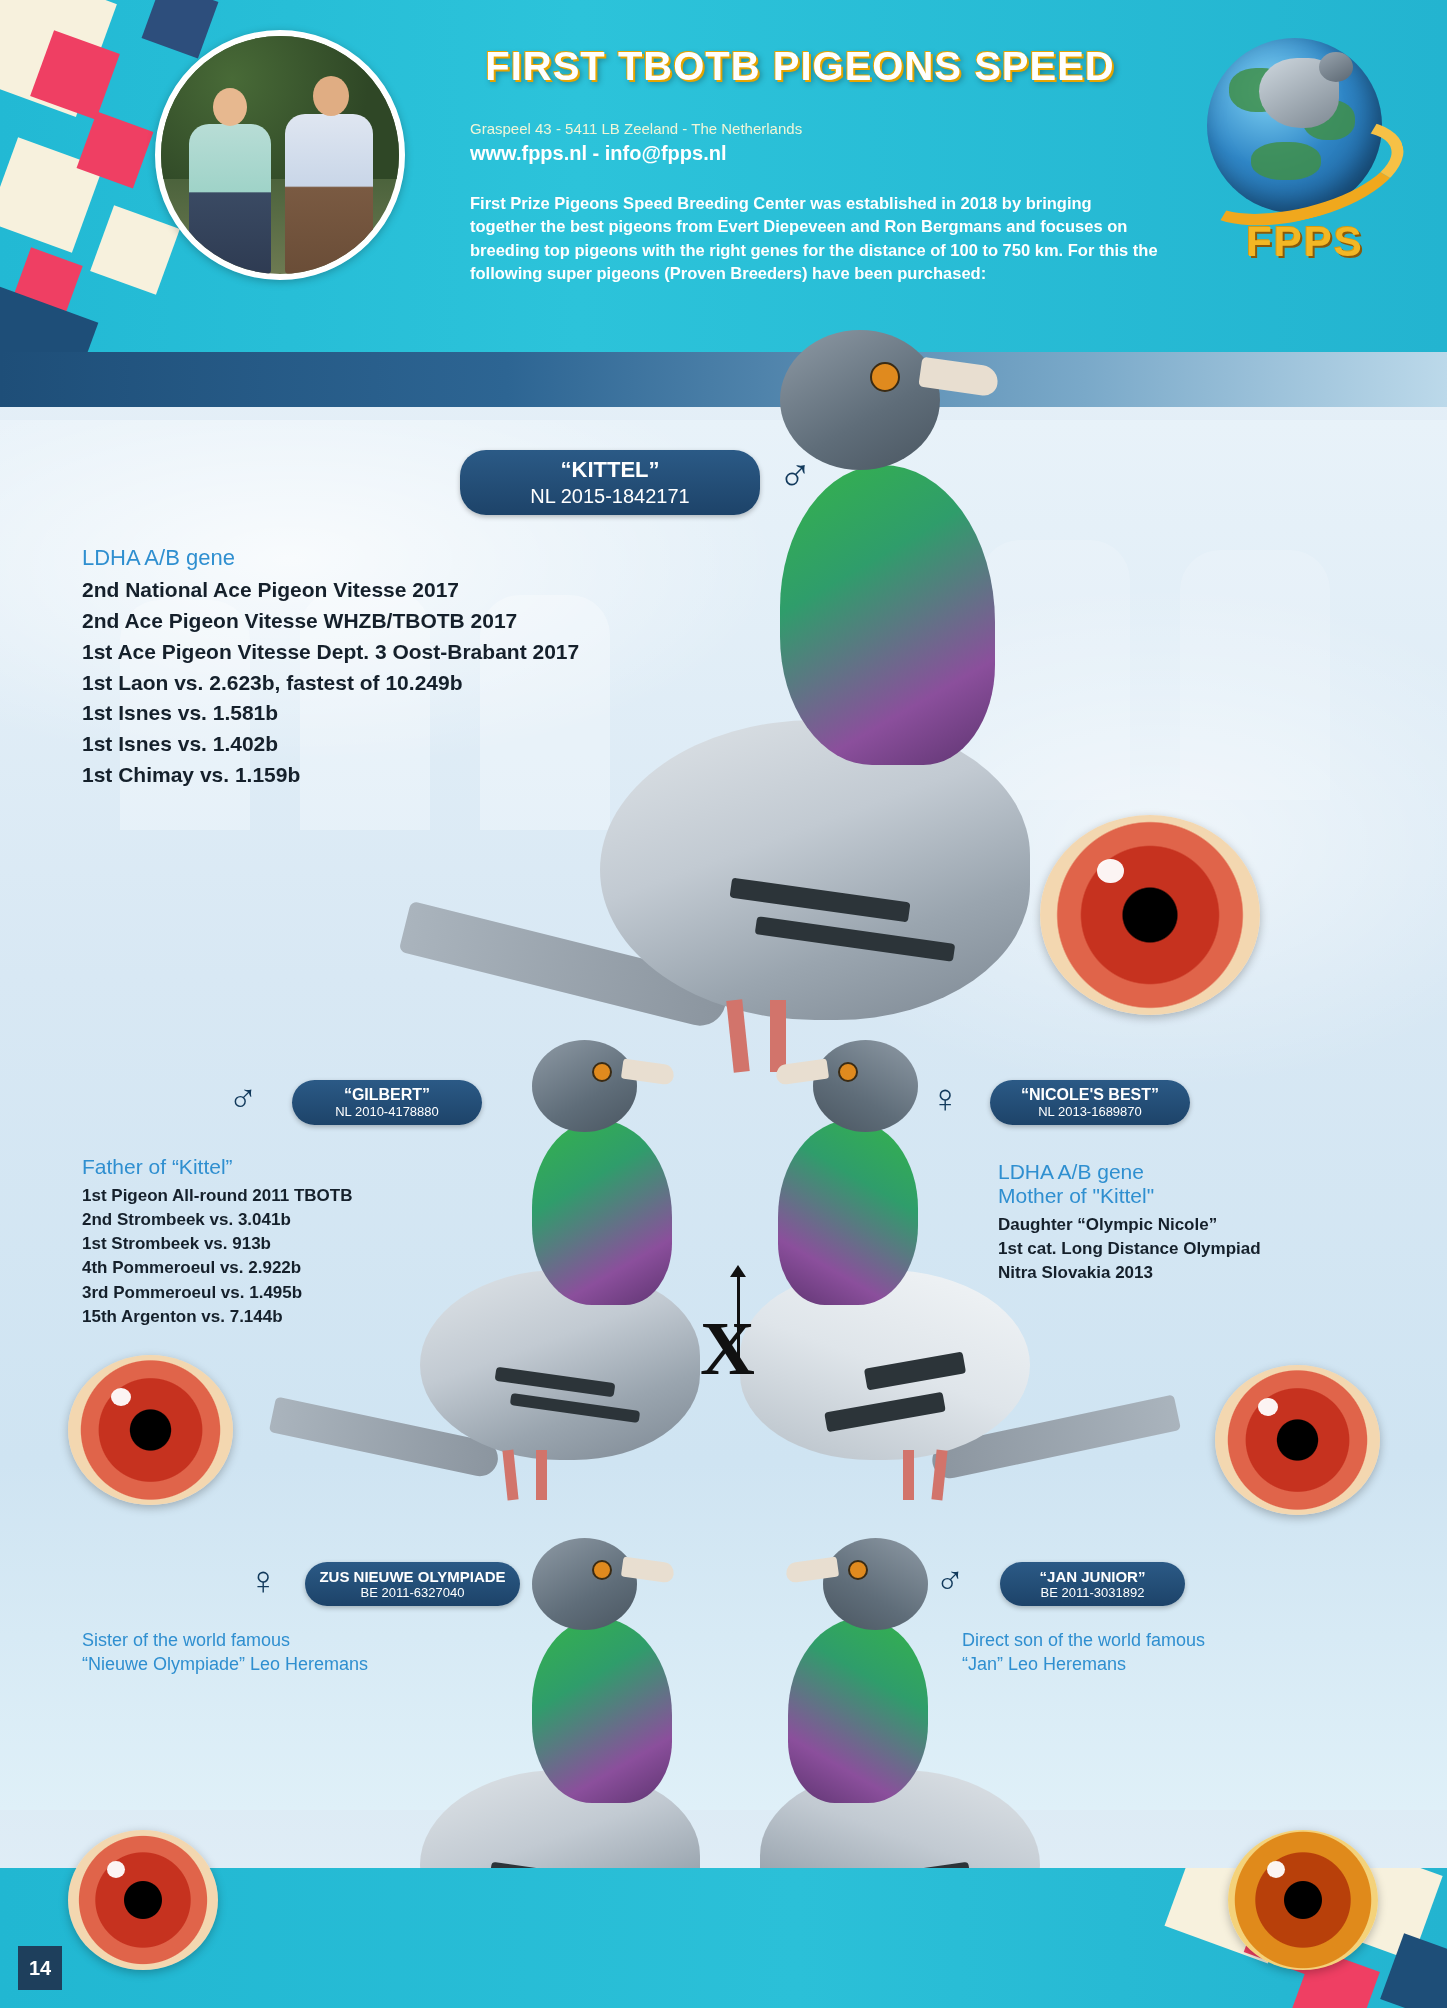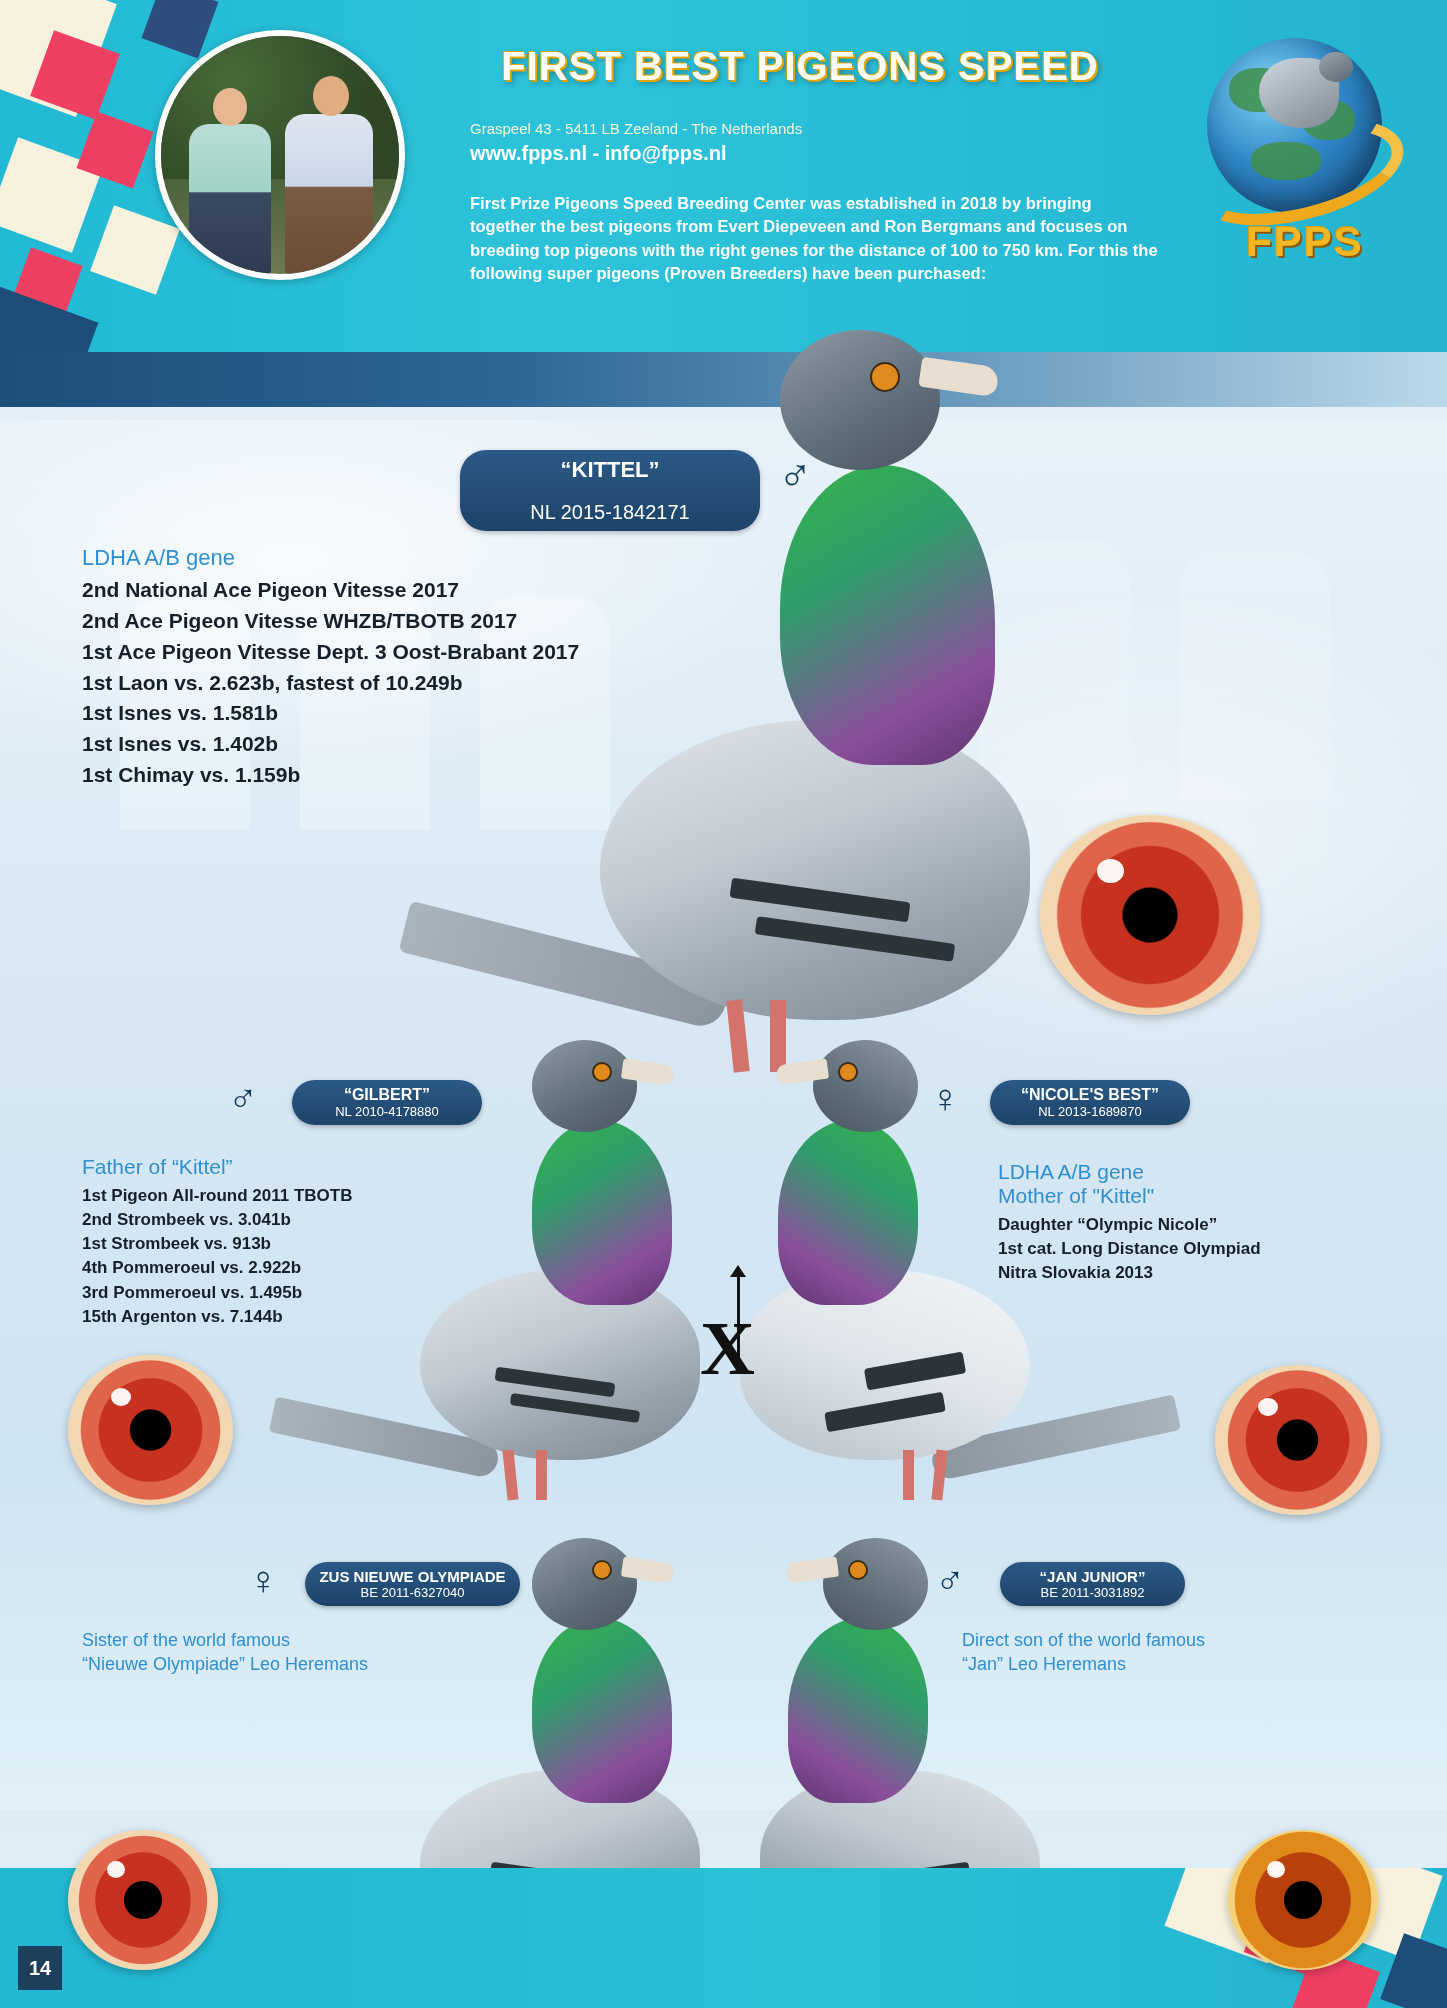--- a/index.html
+++ b/index.html
@@ -184,21 +184,21 @@
     </div>
 
     <div class="photo-circle">
       <div class="pc-tree"></div>
       <div class="pc-man1"></div>
       <div class="pc-man2"></div>
       <div class="pc-head1"></div>
       <div class="pc-head2"></div>
     </div>
 
-    <div class="title">FIRST BEST PIGEONS SPEED</div>
+    <div class="title">FIRST TBOTB PIGEONS SPEED</div>
     <div class="addr">Graspeel 43 - 5411 LB Zeeland - The Netherlands</div>
     <div class="web">www.fpps.nl - info@fpps.nl</div>
     <div class="intro">First Prize Pigeons Speed Breeding Center was established in 2018 by bringing together the best pigeons from Evert Diepeveen and Ron Bergmans and focuses on breeding top pigeons with the right genes for the distance of 100 to 750 km. For this the following super pigeons (Proven Breeders) have been purchased:</div>
 
     <div class="globe">
       <div class="globe-ball">
         <div class="globe-land" style="left:22px; top:30px; width:60px; height:44px;"></div>
         <div class="globe-land" style="left:96px; top:62px; width:52px; height:40px;"></div>
         <div class="globe-land" style="left:44px; top:104px; width:70px; height:38px;"></div>
       </div>
@@ -207,21 +207,21 @@
                   background: linear-gradient(150deg,#cfd8df,#7d8892); border-radius:50% 40% 45% 55%;"></div>
       <div style="position:absolute; left:122px; top:24px; width:34px; height:30px; border-radius:50%;
                   background: linear-gradient(150deg,#9aa5af,#5b6772);"></div>
     </div>
     <div class="fpps">FPPS</div>
   </div>
   <div class="hdr-band"></div>
 
   <div class="badge" style="left:460px; top:450px; width:300px;">
     <div class="b-name" style="font-size:22px;">“KITTEL”</div>
-    <div class="b-ring" style="font-size:20px; margin-top:18px;">NL 2015-1842171</div>
+    <div class="b-ring" style="font-size:20px; margin-top:2px;">NL 2015-1842171</div>
   </div>
   <div class="sym" style="left:778px; top:452px;">♂</div>
 
   <div style="position:absolute; left:82px; top:545px; width:660px;">
     <div class="blue-head" style="font-size:22px; margin-bottom:4px;">LDHA A/B gene</div>
     <div class="txt-blk" style="font-size:21px; line-height:1.47; font-weight:600;">
       <div>2nd National Ace Pigeon Vitesse 2017</div>
       <div>2nd Ace Pigeon Vitesse WHZB/TBOTB 2017</div>
       <div>1st Ace Pigeon Vitesse Dept.  3 Oost-Brabant 2017</div>
       <div>1st Laon vs. 2.623b, fastest of 10.249b</div>

